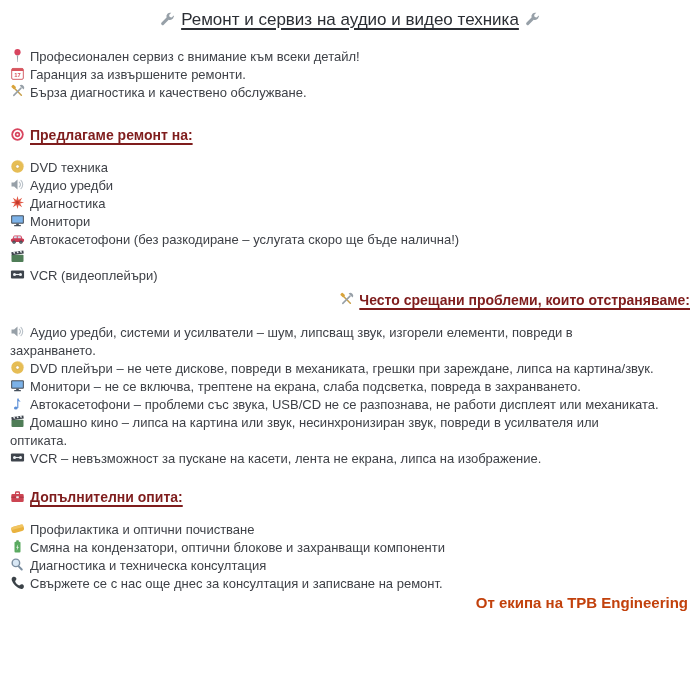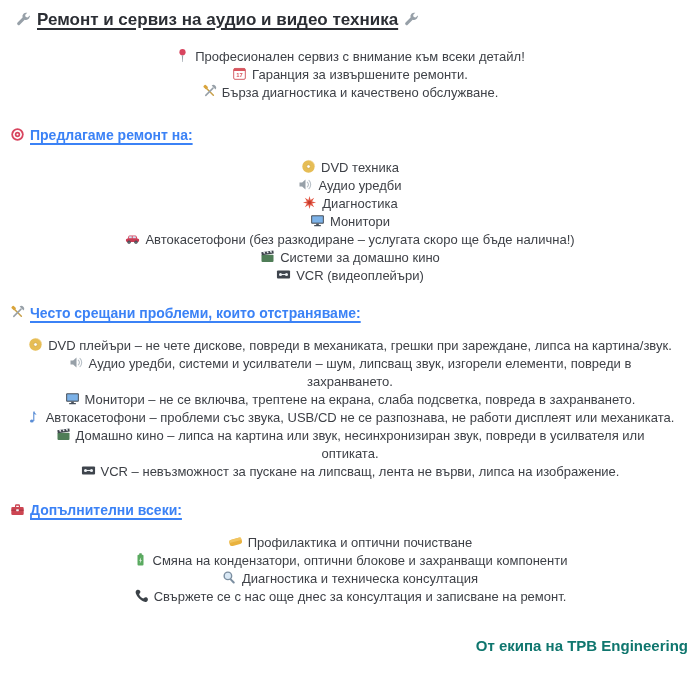--- a/index.html
+++ b/index.html
@@ -1,32 +1,32 @@
 <!DOCTYPE html>
 <html><head>
 <meta charset="utf-8">
 <style>
   html,body{margin:0;padding:0;}
   body{
     width:700px;height:700px;overflow:hidden;background:#ffffff;
     font-family:"Liberation Sans",sans-serif;color:#3e4147;
     box-sizing:border-box;padding:6px 10px 0 10px;
   }
-  .title{margin:2px 0 16px;text-align:left;font-size:17px;line-height:24px;
-         font-weight:700;color:#2b2e34;}
+  .title{margin:2px 0 16px;text-align:center;font-size:17px;line-height:24px;
+         font-weight:400;color:#2b2e34;}
   .u{text-decoration:underline;text-underline-offset:3px;text-decoration-thickness:1.5px;}
-  .line{margin:0;font-size:13px;line-height:18px;white-space:pre;text-align:center;}
-  .hdr{margin:24px 0 14px;font-size:14px;line-height:19px;font-weight:700;color:#3b82f6;}
-  .hdr.h2{margin-top:19px;}
+  .line{margin:0;font-size:13px;line-height:18px;white-space:pre;}
+  .hdr{margin:24px 0 14px;font-size:14px;line-height:19px;font-weight:700;color:#7f1d1d;}
+  .hdr.h2{margin-top:6px;text-align:right;}
   .hdr.h3{margin-top:20px;}
   .ico{display:inline-block;width:15px;height:15px;vertical-align:-2px;margin-right:5px;}
   .ico svg{width:15px;height:15px;display:block;}
   .title .ico{margin:0 6px;vertical-align:-2px;}
-  .footer{margin-top:30px;text-align:right;font-size:15px;line-height:20px;
-          font-weight:700;color:#0f766e;padding-right:2px;}
+  .footer{text-align:right;font-size:15px;line-height:20px;
+          font-weight:700;color:#c2410c;padding-right:2px;}
 </style>
 </head>
 <body>
 
 <h1 class="title"><span class="u"><span class="ico"><svg viewBox="0 0 16 16">
           <path fill="#97a0a8" d="M14.6 4.7a4 4 0 0 1-5.3 3.5L4 13.5a1.6 1.6 0 1 1-2.3-2.3L7 5.9A4 4 0 0 1 12 .9L9.7 3.2l.6 2.1 2.1.6 2.3-2.3c.2.5.3 1 .3 1.6z"></path>
         </svg></span><span>Ремонт и сервиз на аудио и видео техника</span><span class="ico"><svg viewBox="0 0 16 16">
           <path fill="#97a0a8" d="M14.6 4.7a4 4 0 0 1-5.3 3.5L4 13.5a1.6 1.6 0 1 1-2.3-2.3L7 5.9A4 4 0 0 1 12 .9L9.7 3.2l.6 2.1 2.1.6 2.3-2.3c.2.5.3 1 .3 1.6z"></path>
         </svg></span></span></h1>
 
@@ -81,47 +81,47 @@
           <rect x="1" y="8.2" width="14" height="3.4" rx="1.2" fill="#c73c54"></rect>
           <circle cx="4.3" cy="11.9" r="1.7" fill="#3a4047"></circle>
           <circle cx="11.7" cy="11.9" r="1.7" fill="#3a4047"></circle>
           <circle cx="4.3" cy="11.9" r="0.7" fill="#9aa3ab"></circle>
           <circle cx="11.7" cy="11.9" r="0.7" fill="#9aa3ab"></circle>
         </svg></span><span>Автокасетофони (без разкодиране – услугата скоро ще бъде налична!)</span></p>
   <p class="line"><span class="ico"><svg viewBox="0 0 16 16">
           <rect x="1.6" y="6" width="12.8" height="7.8" rx="1" fill="#4f7d57"></rect>
           <path fill="#3e444c" d="M1.4 3.5l12.8-1.8.5 3.2L1.9 6.7z"></path>
           <path fill="#e9edf1" d="M3.3 3.1l1.6-.22.8 1.9-1.6.22zM6.9 2.6l1.6-.22.8 1.9-1.6.22zM10.5 2.1l1.6-.22.8 1.9-1.6.22z"></path>
-        </svg></span><span>Системи за домашно кино</span></p>
+        </svg></span></p>
   <p class="line"><span class="ico"><svg viewBox="0 0 16 16">
           <rect x="1" y="3.8" width="14" height="8.4" rx="1.1" fill="#3e444c"></rect>
           <circle cx="4.8" cy="8" r="1.6" fill="#eef1f4"></circle>
           <circle cx="11.2" cy="8" r="1.6" fill="#eef1f4"></circle>
           <rect x="4.8" y="7.4" width="6.4" height="1.2" fill="#eef1f4"></rect>
         </svg></span><span>VCR (видеоплейъри)</span></p>
 </section>
 
 <section>
   <h2 class="hdr h2"><span class="ico"><svg viewBox="0 0 16 16">
           <rect x="7.3" y="2" width="1.6" height="12.5" rx="0.8" transform="rotate(-45 8 8)" fill="#c8a049"></rect>
           <rect x="7.3" y="2" width="1.6" height="12.5" rx="0.8" transform="rotate(45 8 8)" fill="#97a0a8"></rect>
           <rect x="1.6" y="1.6" width="4.6" height="3.2" rx="0.9" transform="rotate(45 3.9 3.2)" fill="#d9a43b"></rect>
           <path fill="#97a0a8" d="M10.3 1.6a3 3 0 0 1 3.9.3 3 3 0 0 1 .3 3.9L12.6 4z"></path>
         </svg></span><span class="u">Често срещани проблеми, които отстраняваме:</span></h2>
   <p class="line"><span class="ico"><svg viewBox="0 0 16 16">
+          <path fill="#97a0a8" d="M1.6 5.8v4.4h2.8L8 13.4V2.6L4.4 5.8z"></path>
+          <path d="M9.9 5.4a3.7 3.7 0 0 1 0 5.2M11.7 3.6a6.2 6.2 0 0 1 0 8.8" stroke="#b9c1c8" fill="none" stroke-width="1.2" stroke-linecap="round"></path>
+        </svg></span><span>Аудио уредби, системи и усилватели – шум, липсващ звук, изгорели елементи, повреди в
+захранването.</span></p>
+  <p class="line"><span class="ico"><svg viewBox="0 0 16 16">
           <circle cx="8" cy="8" r="6.6" fill="#e6bd55"></circle>
           <path d="M8 1.4A6.6 6.6 0 0 1 14.6 8" stroke="#f3d9a0" fill="none" opacity="0.7"></path>
           <circle cx="8" cy="8" r="1.9" fill="#ffffff"></circle>
           <circle cx="8" cy="8" r="1.9" fill="none" stroke="#caa03c" stroke-width="0.6"></circle>
         </svg></span><span>DVD плейъри – не чете дискове, повреди в механиката, грешки при зареждане, липса на картина/звук.</span></p>
-  <p class="line"><span class="ico"><svg viewBox="0 0 16 16">
-          <path fill="#97a0a8" d="M1.6 5.8v4.4h2.8L8 13.4V2.6L4.4 5.8z"></path>
-          <path d="M9.9 5.4a3.7 3.7 0 0 1 0 5.2M11.7 3.6a6.2 6.2 0 0 1 0 8.8" stroke="#b9c1c8" fill="none" stroke-width="1.2" stroke-linecap="round"></path>
-        </svg></span><span>Аудио уредби, системи и усилватели – шум, липсващ звук, изгорели елементи, повреди в
-захранването.</span></p>
   <p class="line"><span class="ico"><svg viewBox="0 0 16 16">
           <rect x="1.2" y="2.4" width="13.6" height="9" rx="1" fill="#46505c"></rect>
           <rect x="2.3" y="3.5" width="11.4" height="6.8" fill="#7cb2e8"></rect>
           <rect x="6.6" y="11.4" width="2.8" height="1.5" fill="#46505c"></rect>
           <rect x="4.3" y="12.9" width="7.4" height="1.3" rx="0.6" fill="#46505c"></rect>
         </svg></span><span>Монитори – не се включва, трептене на екрана, слаба подсветка, повреда в захранването.</span></p>
   <p class="line"><span class="ico"><svg viewBox="0 0 16 16">
           <g fill="#5b8ed6">
             <ellipse cx="6.2" cy="12.8" rx="2" ry="1.6"></ellipse>
             <path d="M7.7 12.8V2.8l1.3-.3c.1 1.6 1 2.5 2.4 3.3-.9.3-1.8.1-2.5-.5v7.5z"></path>
@@ -131,30 +131,30 @@
           <rect x="1.6" y="6" width="12.8" height="7.8" rx="1" fill="#4f7d57"></rect>
           <path fill="#3e444c" d="M1.4 3.5l12.8-1.8.5 3.2L1.9 6.7z"></path>
           <path fill="#e9edf1" d="M3.3 3.1l1.6-.22.8 1.9-1.6.22zM6.9 2.6l1.6-.22.8 1.9-1.6.22zM10.5 2.1l1.6-.22.8 1.9-1.6.22z"></path>
         </svg></span><span>Домашно кино – липса на картина или звук, несинхронизиран звук, повреди в усилвателя или
 оптиката.</span></p>
   <p class="line"><span class="ico"><svg viewBox="0 0 16 16">
           <rect x="1" y="3.8" width="14" height="8.4" rx="1.1" fill="#3e444c"></rect>
           <circle cx="4.8" cy="8" r="1.6" fill="#eef1f4"></circle>
           <circle cx="11.2" cy="8" r="1.6" fill="#eef1f4"></circle>
           <rect x="4.8" y="7.4" width="6.4" height="1.2" fill="#eef1f4"></rect>
-        </svg></span><span>VCR – невъзможност за пускане на липсващ, лента не върви, липса на изображение.</span></p>
+        </svg></span><span>VCR – невъзможност за пускане на касети, лента не екрана, липса на изображение.</span></p>
 </section>
 
 <section>
   <h2 class="hdr h3"><span class="ico"><svg viewBox="0 0 16 16">
           <path fill="#c9414f" d="M5.3 5.2V4a1.5 1.5 0 0 1 1.5-1.5h2.4A1.5 1.5 0 0 1 10.7 4v1.2H9.4V4.1H6.6v1.1z"></path>
           <rect x="1.4" y="5.2" width="13.2" height="8.6" rx="1.3" fill="#cc4552"></rect>
           <rect x="1.4" y="8.2" width="13.2" height="1.1" fill="#a83342"></rect>
           <rect x="6.6" y="7.6" width="2.8" height="2.2" rx="0.5" fill="#eef1f4"></rect>
-        </svg></span><span class="u">Допълнителни всеки:</span></h2>
+        </svg></span><span class="u">Допълнителни опита:</span></h2>
   <p class="line"><span class="ico"><svg viewBox="0 0 16 16">
           <rect x="1.2" y="5" width="13.6" height="6.8" rx="2.8" transform="rotate(-16 8 8)" fill="#e9b23e"></rect>
           <rect x="1.2" y="5" width="13.6" height="3" rx="1.5" transform="rotate(-16 8 8)" fill="#f2c765" opacity="0.9"></rect>
         </svg></span><span>Профилактика и оптични почистване</span></p>
   <p class="line"><span class="ico"><svg viewBox="0 0 16 16">
           <rect x="6.6" y="1.4" width="2.8" height="2" rx="0.5" fill="#58a05e"></rect>
           <rect x="4.8" y="2.8" width="6.4" height="11.6" rx="1.1" fill="#5aaa60"></rect>
           <path fill="#eaf4ea" d="M8.7 5.6L6.6 9.3h1.3L7 12.4l2.4-3.8H8.2z"></path>
         </svg></span><span>Смяна на кондензатори, оптични блокове и захранващи компоненти</span></p>
   <p class="line"><span class="ico"><svg viewBox="0 0 16 16">

